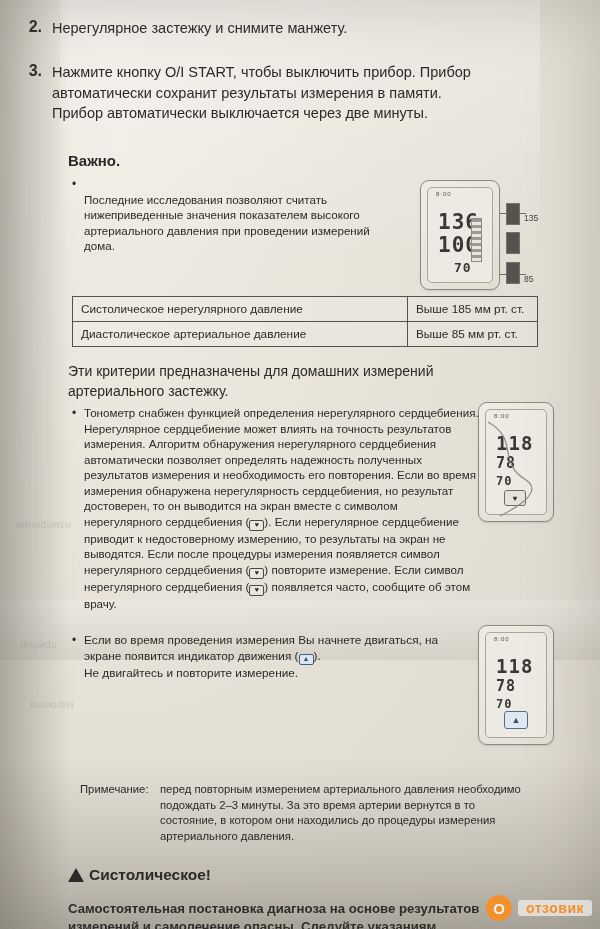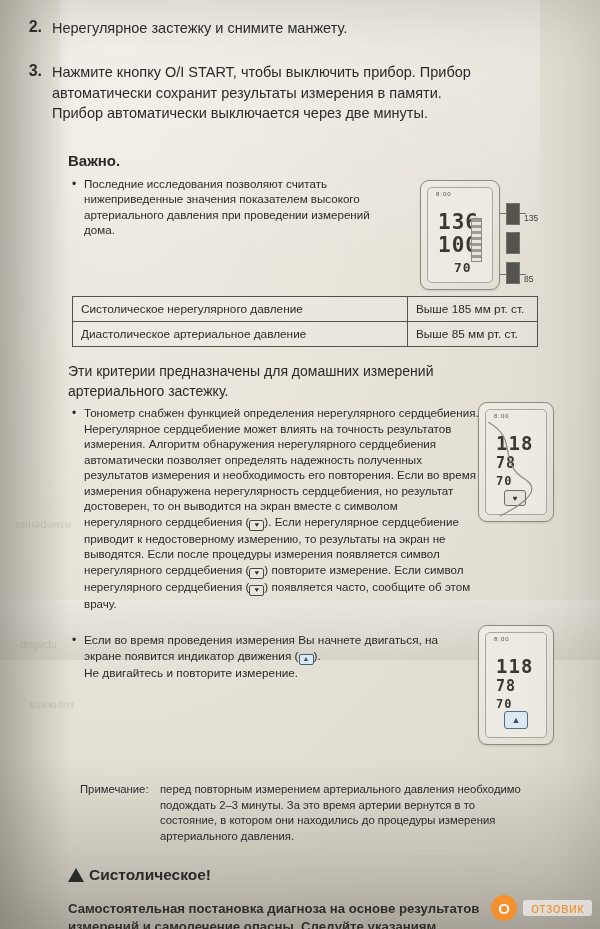--- a/index.html
+++ b/index.html
@@ -94,21 +94,21 @@
     font-size: 12px;
     line-height: 1.35;
     flex: none;
   }
   .bullet-text {
     font-size: 11.6px;
     line-height: 1.33;
   }
 
   #b1 { left: 72px; top: 176px; width: 320px; }
-  #b1 .bullet-text { width: 305px; }
+  #b1 .bullet-text { width: 305px; margin-top: 16px; }
 
   
   .device {
     position: absolute;
     border: 1px solid #8d8a82;
     border-radius: 9px;
     background: linear-gradient(135deg, #efece4, #e2ded4);
     box-shadow: 0 1px 2px rgba(0,0,0,0.12);
   }
   #dev1 { left: 420px; top: 180px; width: 78px; height: 108px; }
@@ -313,21 +313,21 @@
     display: flex;
     align-items: center;
     justify-content: center;
     color: #fff;
     font-size: 15px;
     font-weight: bold;
   }
   .wm-text {
     background: rgba(255,255,255,0.72);
     color: #ff8c1a;
-    font-weight: normal;
+    font-weight: bold;
     font-size: 14px;
     padding: 0 8px;
     border-radius: 3px;
     letter-spacing: 0.5px;
   }
   .ghost {
     position: absolute;
     color: rgba(90,85,78,0.16);
     font-size: 11px;
     transform: rotate(180deg);

